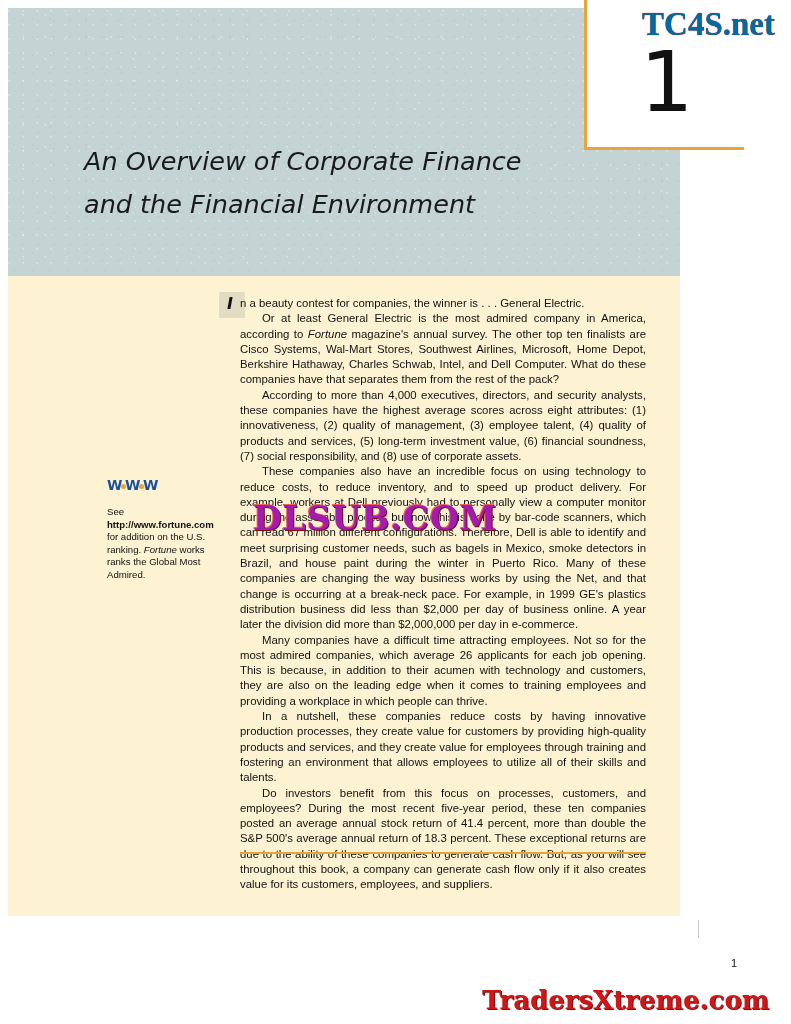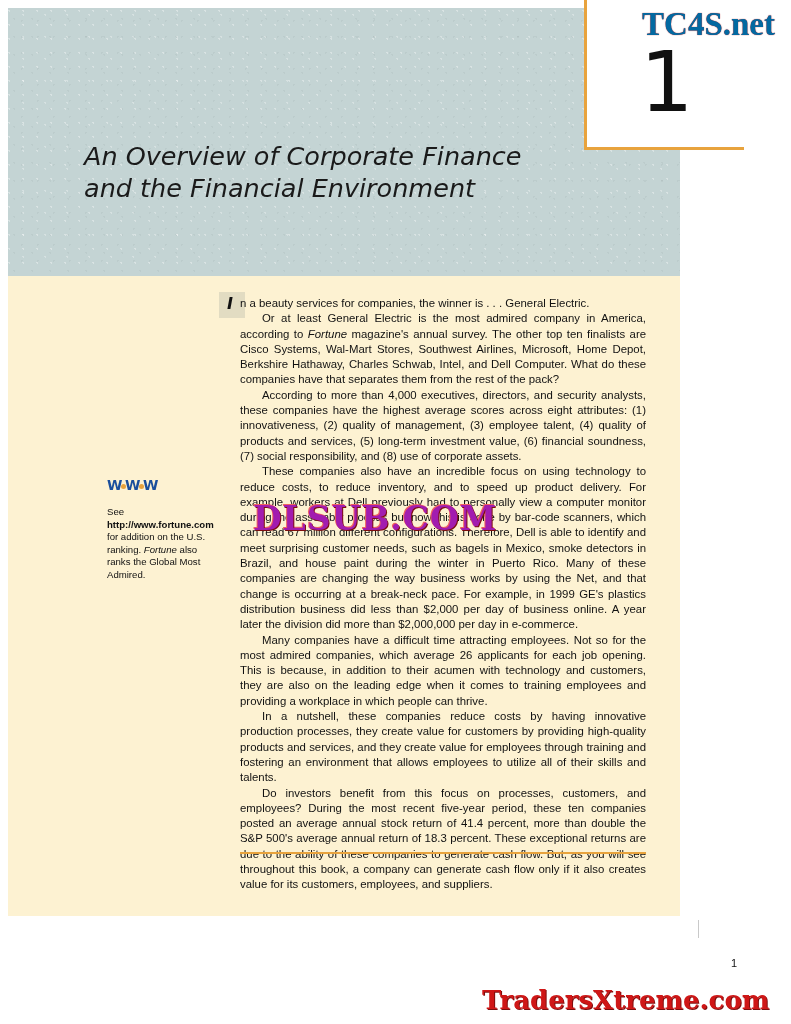--- a/index.html
+++ b/index.html
@@ -59,21 +59,21 @@
     pointer-events: none;
   }
   .chapter-title {
     position: absolute;
     left: 84px;
     top: 140px;
     width: 470px;
     font-family: "DejaVu Sans", sans-serif;
     font-style: italic;
     font-size: 25.5px;
-    line-height: 32px;
+    line-height: 43px;
     color: #1a1a1a;
     font-weight: 400;
   }
 
   
   .chapter-number-box {
     position: absolute;
     left: 584px;
     top: 0px;
     width: 207px;
@@ -283,25 +283,25 @@
   <div class="dropcap-letter">I</div>
 
   <div class="margin-note">
     <span class="www-icon">
       <span class="w w1">W</span>
       <span class="dot d1"></span>
       <span class="w w2">W</span>
       <span class="dot d2"></span>
       <span class="w w3">W</span>
     </span>
-    <span>See </span><b>http://www.fortune.com</b><span> for addition on the U.S. ranking. </span><i>Fortune</i><span> also ranks the Global Most Admired.</span>
+    <span>See </span><b>http://www.fortune.com</b><span> for addition on the U.S. ranking. </span><i>Fortune</i><span> works ranks the Global Most Admired.</span>
   </div>
 
   <div class="text-column">
-    <p class="first"><span>n a beauty services for companies, the winner is . . . General Electric.</span></p>
+    <p class="first"><span>n a beauty contest for companies, the winner is . . . General Electric.</span></p>
     <p><span>Or at least General Electric is the most admired company in America, according to </span><i>Fortune</i><span> magazine's annual survey. The other top ten finalists are Cisco Systems, Wal-Mart Stores, Southwest Airlines, Microsoft, Home Depot, Berkshire Hathaway, Charles Schwab, Intel, and Dell Computer. What do these companies have that separates them from the rest of the pack?</span></p>
     <p>According to more than 4,000 executives, directors, and security analysts, these companies have the highest average scores across eight attributes: (1) innovativeness, (2) quality of management, (3) employee talent, (4) quality of products and services, (5) long-term investment value, (6) financial soundness, (7) social responsibility, and (8) use of corporate assets.</p>
     <p>These companies also have an incredible focus on using technology to reduce costs, to reduce inventory, and to speed up product delivery. For example, workers at Dell previously had to personally view a computer monitor during the assembly process but now this is done by bar-code scanners, which can read 67 million different configurations. Therefore, Dell is able to identify and meet surprising customer needs, such as bagels in Mexico, smoke detectors in Brazil, and house paint during the winter in Puerto Rico. Many of these companies are changing the way business works by using the Net, and that change is occurring at a break-neck pace. For example, in 1999 GE's plastics distribution business did less than $2,000 per day of business online. A year later the division did more than $2,000,000 per day in e-commerce.</p>
     <p>Many companies have a difficult time attracting employees. Not so for the most admired companies, which average 26 applicants for each job opening. This is because, in addition to their acumen with technology and customers, they are also on the leading edge when it comes to training employees and providing a workplace in which people can thrive.</p>
     <p>In a nutshell, these companies reduce costs by having innovative production processes, they create value for customers by providing high-quality products and services, and they create value for employees through training and fostering an environment that allows employees to utilize all of their skills and talents.</p>
     <p>Do investors benefit from this focus on processes, customers, and employees? During the most recent five-year period, these ten companies posted an average annual stock return of 41.4 percent, more than double the S&amp;P 500's average annual return of 18.3 percent. These exceptional returns are due to the ability of these companies to generate cash flow. But, as you will see throughout this book, a company can generate cash flow only if it also creates value for its customers, employees, and suppliers.</p>
   </div>
 
   <div class="bottom-rule"></div>
   <div class="right-hairline"></div>

